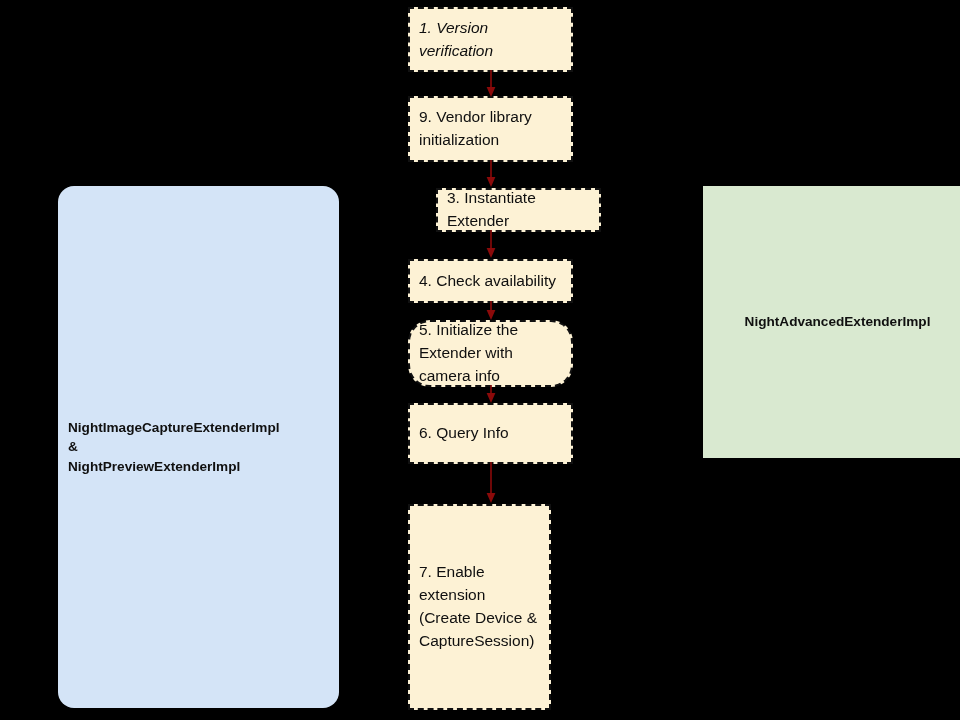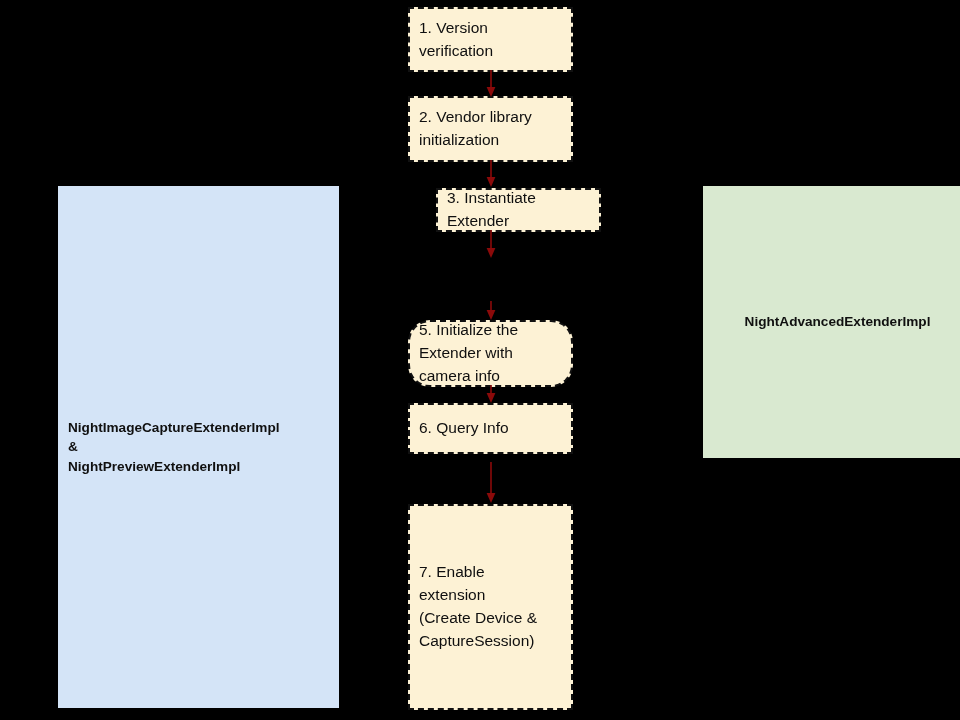--- a/index.html
+++ b/index.html
@@ -91,58 +91,61 @@
   }
   .arrow polygon {
     fill: #8b0a0a;
   }
 </style>
 </head>
 <body>
 
 <div id="canvas">
 
-  <div class="node group-box group-blue" style="left:31px; top:186px; width:281px; height:522px;">
+  <div class="node group-box group-blue" style="left:31px; top:186px; width:281px; height:522px;border-radius:16px;">
     <div class="node-label">NightImageCaptureExtenderImpl
 &amp;
 NightPreviewExtenderImpl</div>
   </div>
 
   <div class="node group-box group-green" style="left:676px; top:186px; width:269px; height:272px;">
     <div class="node-label">NightAdvancedExtenderImpl</div>
   </div>
 
 
-  <div class="node flow-box" style="left:408px; top:7px; width:165px; height:65px;">
+  <div class="node flow-box" style="left:408px; top:7px; width:165px; height:65px;font-style:italic;">
     <div class="node-label">1. Version
 verification</div>
   </div>
 
   <div class="node flow-box" style="left:408px; top:96px; width:165px; height:66px;">
-    <div class="node-label">2. Vendor library
+    <div class="node-label">9. Vendor library
 initialization</div>
   </div>
 
   <div class="node flow-box" style="left:408px; top:188px; width:165px; height:44px;margin-left:28px;">
     <div class="node-label">3. Instantiate
 Extender</div>
   </div>
 
+  <div class="node flow-box" style="left:408px; top:259px; width:165px; height:44px;">
+    <div class="node-label">4. Check availability</div>
+  </div>
 
   <div class="node flow-box" style="left:408px; top:320px; width:165px; height:67px;border-radius:22px;">
     <div class="node-label">5. Initialize the
 Extender with
 camera info</div>
   </div>
 
-  <div class="node flow-box" style="left:408px; top:403px; width:165px; height:51px;">
+  <div class="node flow-box" style="left:408px; top:403px; width:165px; height:61px;">
     <div class="node-label">6. Query Info</div>
   </div>
 
-  <div class="node flow-box" style="left:408px; top:504px; width:165px; height:206px;">
+  <div class="node flow-box" style="left:408px; top:504px; width:143px; height:206px;">
     <div class="node-label">7. Enable
 extension
 (Create Device &amp;
 CaptureSession)</div>
   </div>
 
   <svg class="arrow" style="left:482px; top:70px; width:18px; height:30px;" viewBox="0 0 18 30">
     <line x1="9" y1="0" x2="9" y2="19"></line>
     <polygon points="9,27 4.6,17 13.4,17"></polygon>
   </svg>

